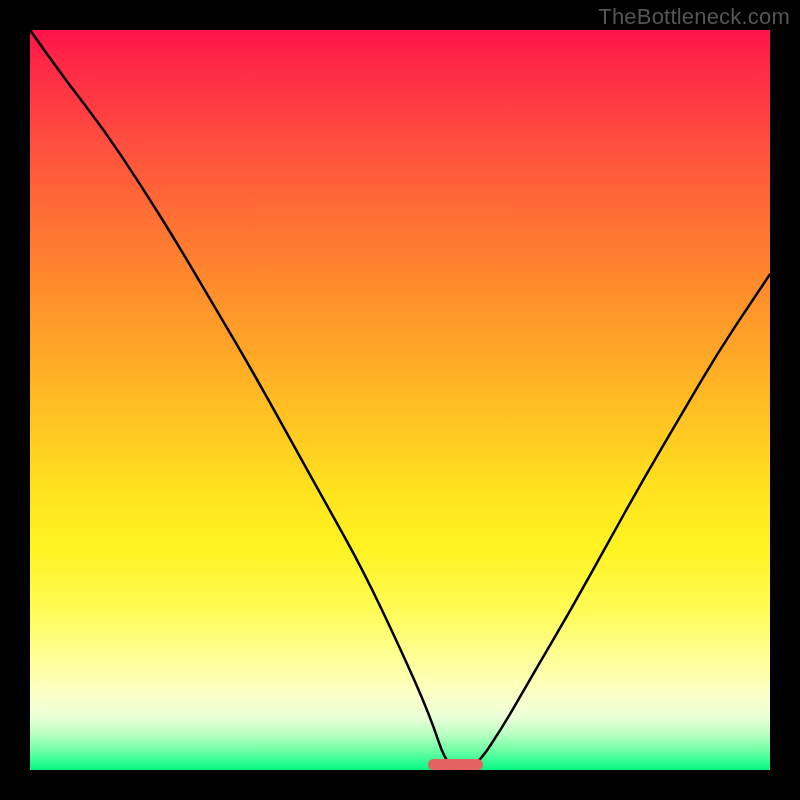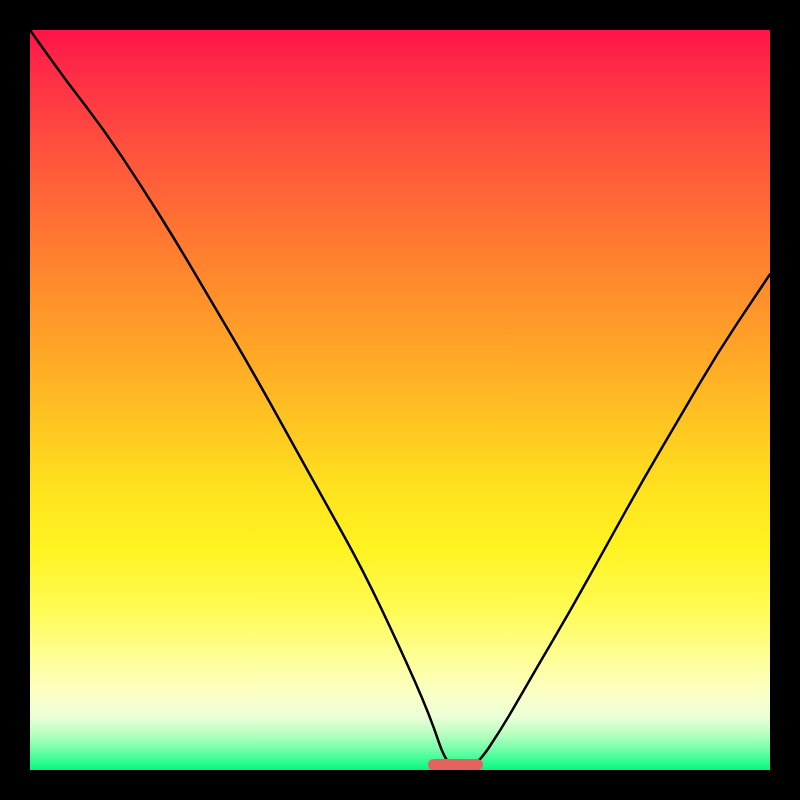--- a/index.html
+++ b/index.html
@@ -67,20 +67,21 @@
   svg.curve {
     position: absolute;
     inset: 0;
     z-index: 4;
   }
 </style>
 </head>
 <body>
 
 <div class="frame">
+  <div class="watermark">TheBottleneck.com</div>
 
   <div class="plot-area">
     <div class="gradient"></div>
 
     <svg class="curve" viewBox="0 0 740 740" preserveAspectRatio="none">
       <path id="curve-path" fill="none" stroke-width="2.5" stroke-linecap="round" stroke="#000000" d="M 0.0 0.0 Q 0.0 0.0 18.5 25.9 Q 37.0 51.8 55.5 75.8 Q 74.0 99.9 92.5 127.6 Q 111.0 155.4 129.5 185.0 Q 148.0 214.6 166.5 246.1 Q 185.0 277.5 203.5 308.9 Q 222.0 340.4 240.5 373.7 Q 259.0 407.0 277.5 440.3 Q 296.0 473.6 314.5 506.9 Q 333.0 540.2 351.5 579.0 Q 370.0 617.9 384.8 651.2 Q 399.6 684.5 408.9 712.3 Q 418.1 740.0 431.0 740.0 Q 444.0 740.0 458.8 717.8 Q 473.6 695.6 488.4 669.7 Q 503.2 643.8 521.7 612.3 Q 540.2 580.9 558.7 547.6 Q 577.2 514.3 595.7 481.0 Q 614.2 447.7 632.7 416.3 Q 651.2 384.8 669.7 353.4 Q 688.2 321.9 706.7 294.1 Q 725.2 266.4 732.6 255.3 T 740.0 244.2"></path>
     </svg>
 
     <div id="marker" class="marker" style="width: 55.5px; height: 11px; left: 397.75px; top: 729px; background-color: rgb(228, 99, 94);"></div>
   </div>

